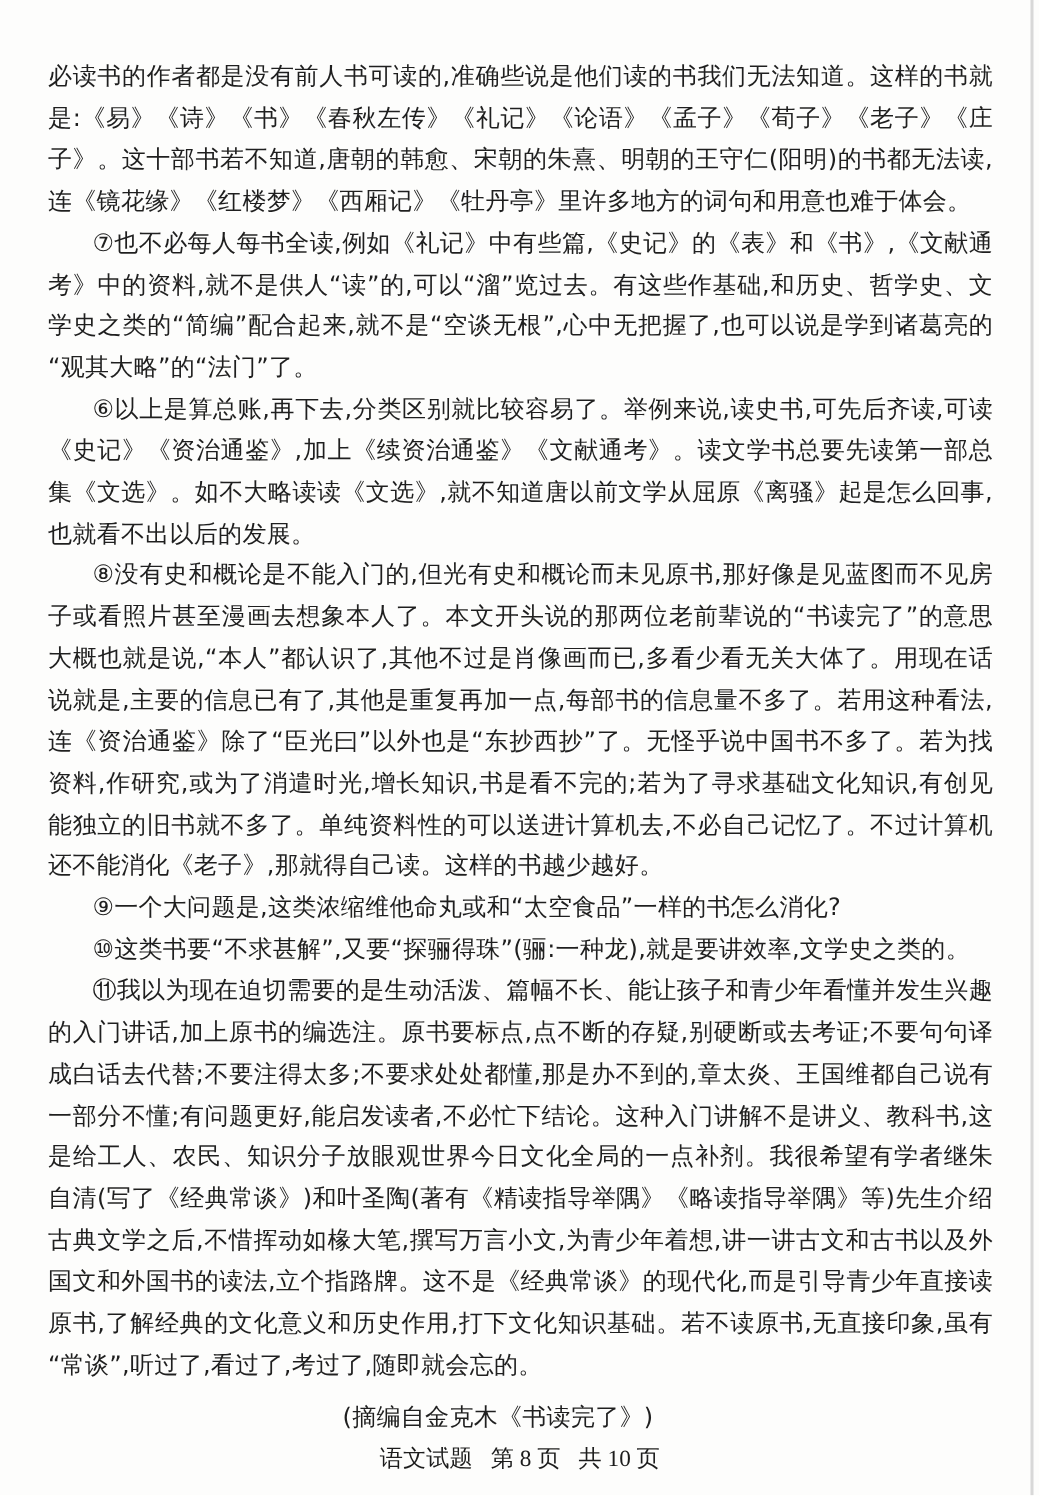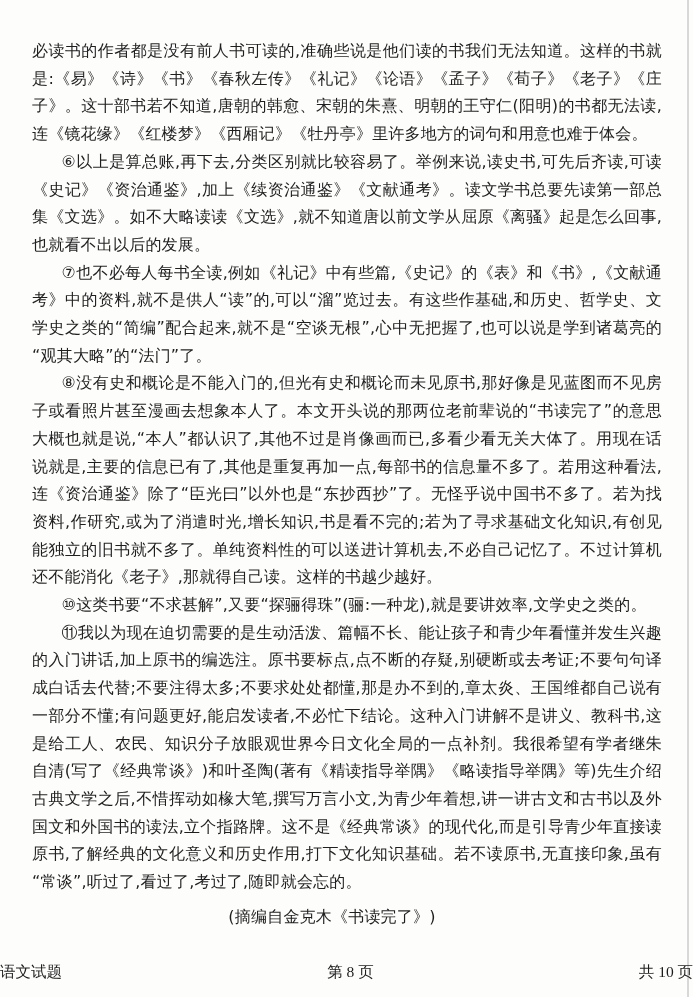--- a/index.html
+++ b/index.html
@@ -45,40 +45,41 @@
     margin: 7px 0 0 0;
     text-align: center;
     padding-right: 30px;
   }
   .footer {
     position: absolute;
     left: 0;
     right: 0;
     bottom: 14px;
     display: flex;
-    justify-content: space-between;
+    justify-content: center;
     align-items: baseline;
-    gap: 27px;
+    gap: 12px;
     font-family: "Liberation Serif", serif;
     font-size: 15.5px;
     color: #1c1c1c;
   }
 </style>
 </head>
 <body>
 
 <div class="page">
 
   <div class="scan-edge-line"></div>
 
   <div class="passage">
     <p class="para">必读书的作者都是没有前人书可读的,准确些说是他们读的书我们无法知道。这样的书就是:《易》《诗》《书》《春秋左传》《礼记》《论语》《孟子》《荀子》《老子》《庄子》。这十部书若不知道,唐朝的韩愈、宋朝的朱熹、明朝的王守仁(阳明)的书都无法读,连《镜花缘》《红楼梦》《西厢记》《牡丹亭》里许多地方的词句和用意也难于体会。</p>
+    <p class="para indent">⑦也不必每人每书全读,例如《礼记》中有些篇,《史记》的《表》和《书》,《文献通考》中的资料,就不是供人“读”的,可以“溜”览过去。有这些作基础,和历史、哲学史、文学史之类的“简编”配合起来,就不是“空谈无根”,心中无把握了,也可以说是学到诸葛亮的“观其大略”的“法门”了。</p>
     <p class="para indent">⑥以上是算总账,再下去,分类区别就比较容易了。举例来说,读史书,可先后齐读,可读《史记》《资治通鉴》,加上《续资治通鉴》《文献通考》。读文学书总要先读第一部总集《文选》。如不大略读读《文选》,就不知道唐以前文学从屈原《离骚》起是怎么回事,也就看不出以后的发展。</p>
-    <p class="para indent">⑦也不必每人每书全读,例如《礼记》中有些篇,《史记》的《表》和《书》,《文献通考》中的资料,就不是供人“读”的,可以“溜”览过去。有这些作基础,和历史、哲学史、文学史之类的“简编”配合起来,就不是“空谈无根”,心中无把握了,也可以说是学到诸葛亮的“观其大略”的“法门”了。</p>
     <p class="para indent">⑧没有史和概论是不能入门的,但光有史和概论而未见原书,那好像是见蓝图而不见房子或看照片甚至漫画去想象本人了。本文开头说的那两位老前辈说的“书读完了”的意思大概也就是说,“本人”都认识了,其他不过是肖像画而已,多看少看无关大体了。用现在话说就是,主要的信息已有了,其他是重复再加一点,每部书的信息量不多了。若用这种看法,连《资治通鉴》除了“臣光曰”以外也是“东抄西抄”了。无怪乎说中国书不多了。若为找资料,作研究,或为了消遣时光,增长知识,书是看不完的;若为了寻求基础文化知识,有创见能独立的旧书就不多了。单纯资料性的可以送进计算机去,不必自己记忆了。不过计算机还不能消化《老子》,那就得自己读。这样的书越少越好。</p>
+    <p class="para indent">⑨一个大问题是,这类浓缩维他命丸或和“太空食品”一样的书怎么消化?</p>
     <p class="para indent">⑩这类书要“不求甚解”,又要“探骊得珠”(骊:一种龙),就是要讲效率,文学史之类的。</p>
     <p class="para indent">⑪我以为现在迫切需要的是生动活泼、篇幅不长、能让孩子和青少年看懂并发生兴趣的入门讲话,加上原书的编选注。原书要标点,点不断的存疑,别硬断或去考证;不要句句译成白话去代替;不要注得太多;不要求处处都懂,那是办不到的,章太炎、王国维都自己说有一部分不懂;有问题更好,能启发读者,不必忙下结论。这种入门讲解不是讲义、教科书,这是给工人、农民、知识分子放眼观世界今日文化全局的一点补剂。我很希望有学者继朱自清(写了《经典常谈》)和叶圣陶(著有《精读指导举隅》《略读指导举隅》等)先生介绍古典文学之后,不惜挥动如椽大笔,撰写万言小文,为青少年着想,讲一讲古文和古书以及外国文和外国书的读法,立个指路牌。这不是《经典常谈》的现代化,而是引导青少年直接读原书,了解经典的文化意义和历史作用,打下文化知识基础。若不读原书,无直接印象,虽有“常谈”,听过了,看过了,考过了,随即就会忘的。</p>
     <p class="attribution">(摘编自金克木《书读完了》)</p>
   </div>
 
   <div class="footer">
     <span>语文试题</span>
     <span>第 8 页</span>
     <span>共 10 页</span>
   </div>

